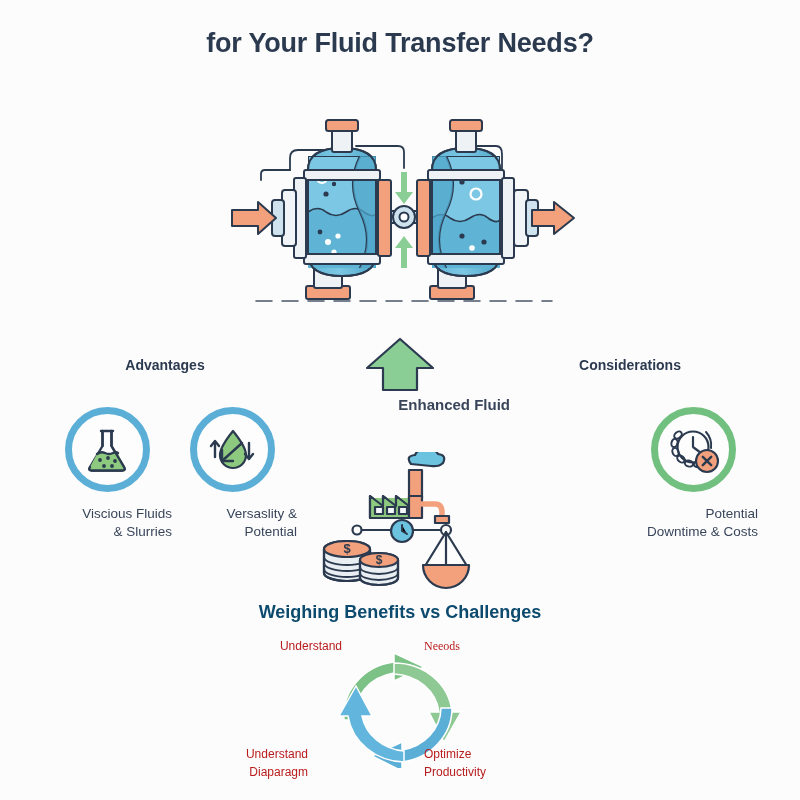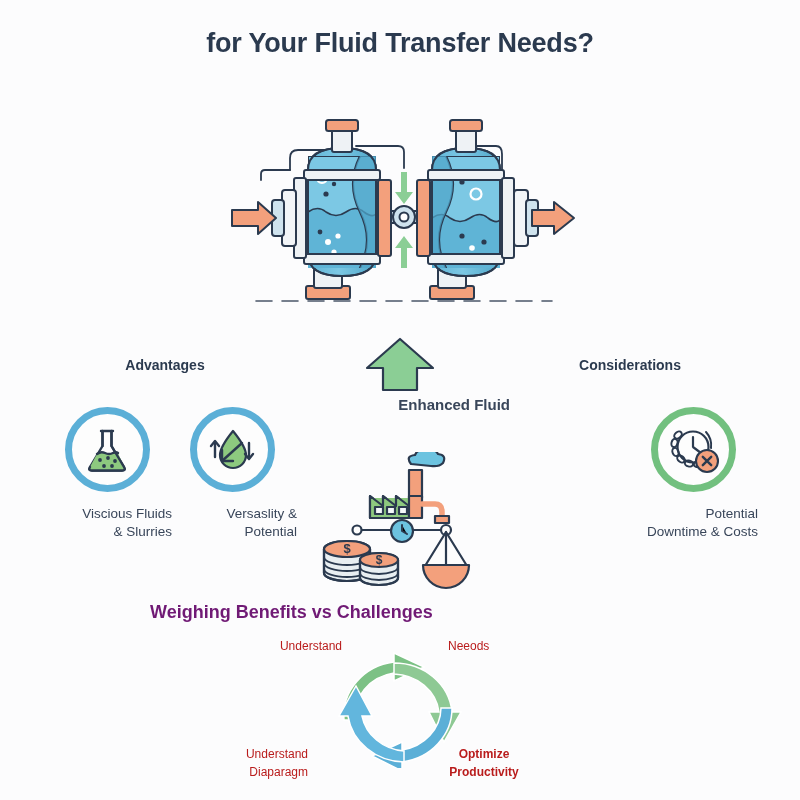--- a/index.html
+++ b/index.html
@@ -117,43 +117,43 @@
     width: 195px;
     height: 140px;
   }
 
   
   #bottom-header {
     position: absolute;
     left: 150px;
     top: 602px;
     width: 500px;
-    text-align: left;
+    text-align: center;
     font-size: 18px;
     font-weight: bold;
-    color: #701a75;
+    color: #0c4a6e;
   }
   #cycle-illustration {
     position: absolute;
     left: 330px;
     top: 648px;
     width: 145px;
     height: 120px;
   }
   .cycle-label {
     position: absolute;
     font-size: 12px;
     line-height: 18px;
     color: #b91c1c;
     width: 120px;
   }
   #cycle-label-tl { left: 222px; top: 637px; text-align: right; }
-  #cycle-label-tr { left: 448px; top: 637px; text-align: left; }
+  #cycle-label-tr { left: 424px; top: 637px; text-align: left; font-family: Liberation Serif, serif; }
   #cycle-label-bl { left: 188px; top: 745px; text-align: right; }
-  #cycle-label-br { left: 424px; top: 745px; text-align: center; font-weight: bold; }
+  #cycle-label-br { left: 424px; top: 745px; text-align: left; }
 </style>
 </head>
 <body>
 
 <div id="stage">
 
   <div id="title-block">
     <div class="title-line">for Your Fluid Transfer Needs?</div>
   </div>
 

